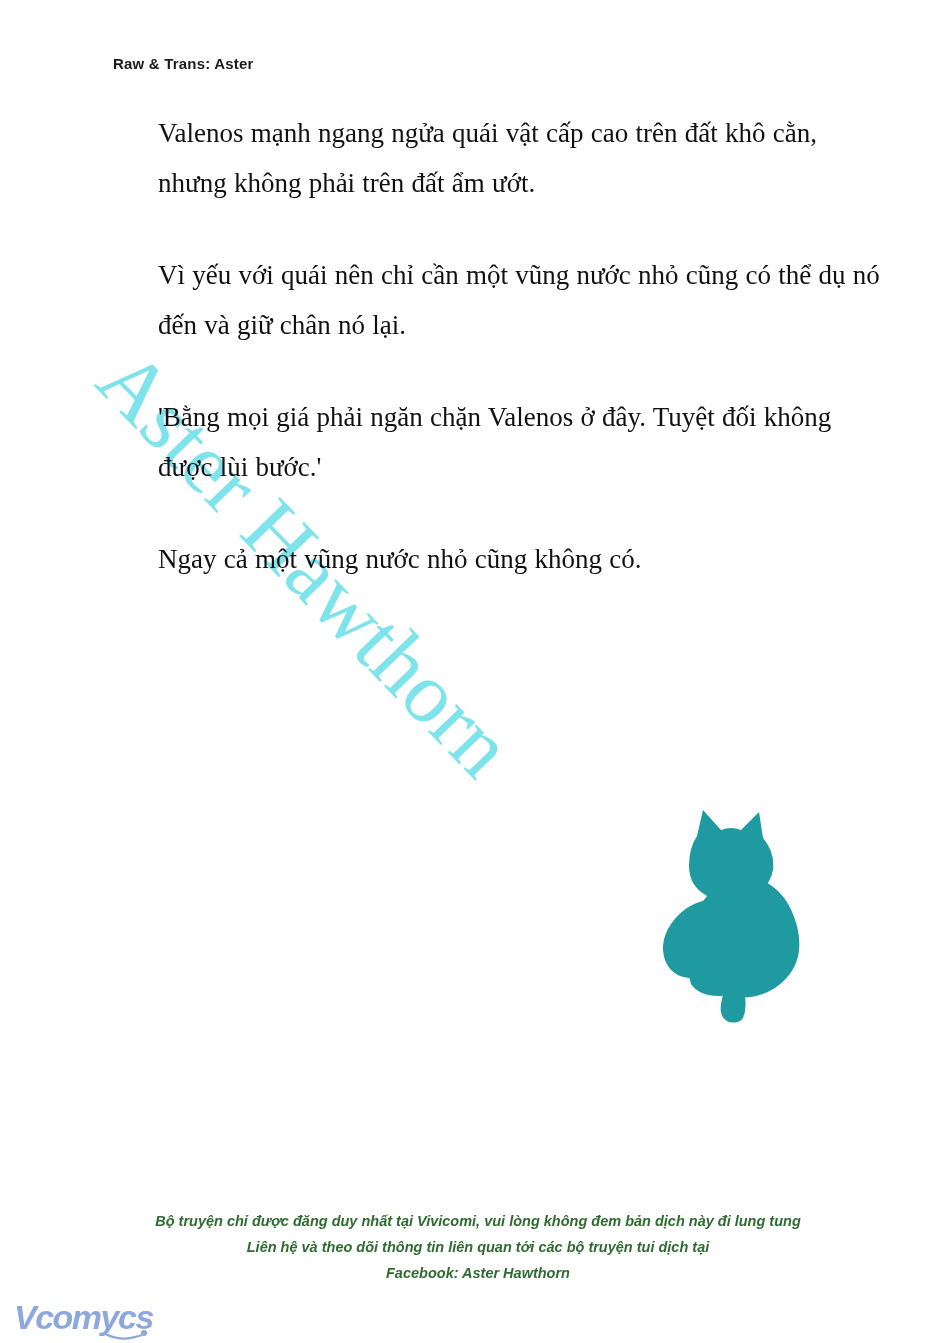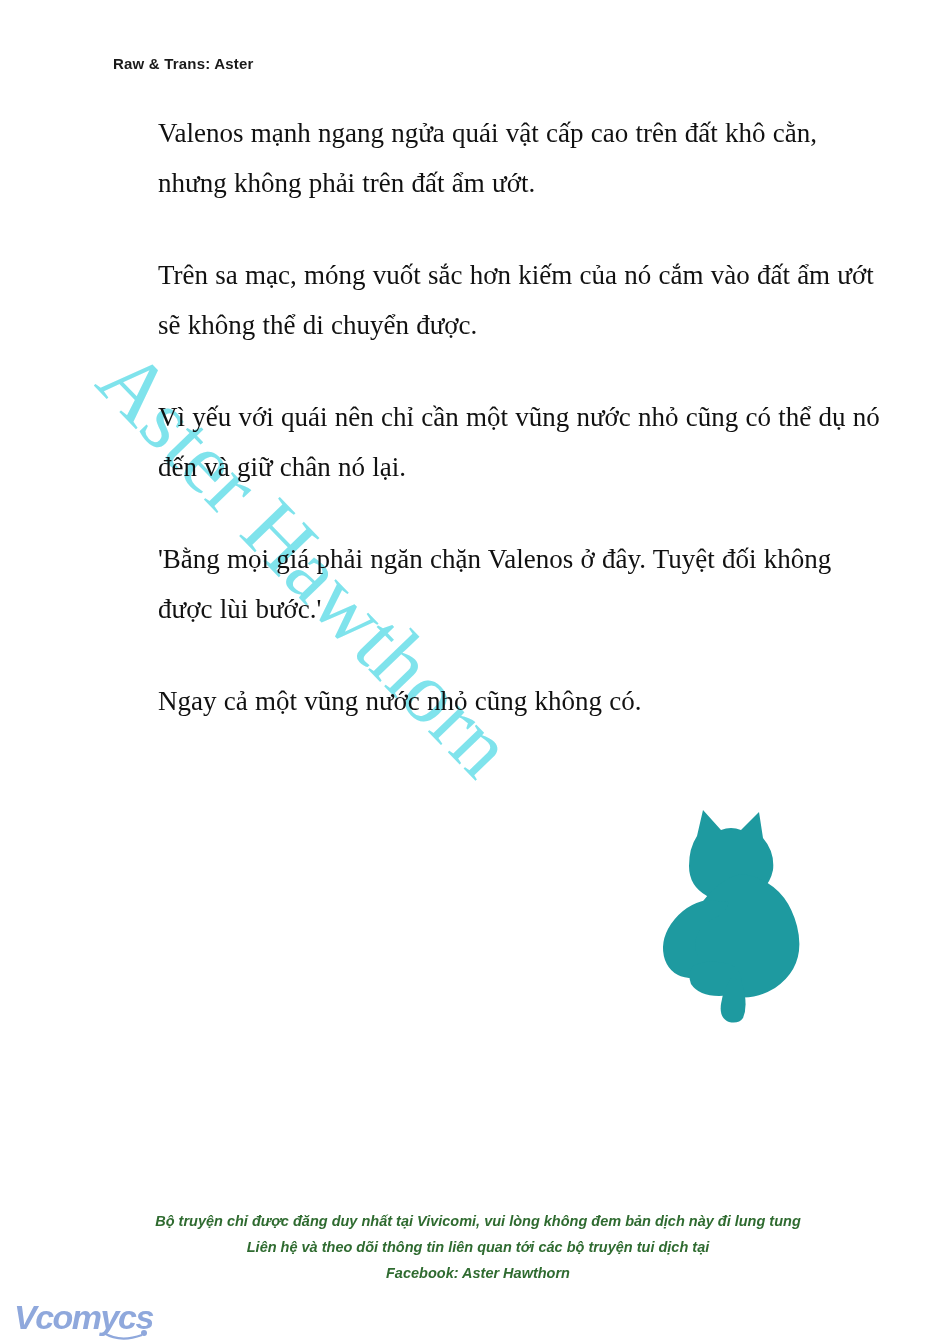--- a/index.html
+++ b/index.html
@@ -135,21 +135,20 @@
                  Q54 188 46 176 Q42 166 48 158 Z"></path>
 
         <path d="M96 172 Q104 196 98 210 Q94 216 84 214 Q74 210 76 196
                  Q78 182 86 170 Z"></path>
       </g>
     </svg>
   </div>
 
   <div id="body-text">
     <p class="para">Valenos mạnh ngang ngửa quái vật cấp cao trên đất khô cằn, nhưng không phải trên đất ẩm ướt.</p>
-    <p class="para">Trên sa mạc, móng vuốt sắc hơn kiếm của nó cắm vào đất ẩm ướt sẽ không thể di chuyển được.</p>
     <p class="para">Vì yếu với quái nên chỉ cần một vũng nước nhỏ cũng có thể dụ nó đến và giữ chân nó lại.</p>
     <p class="para">'Bằng mọi giá phải ngăn chặn Valenos ở đây. Tuyệt đối không được lùi bước.'</p>
     <p class="para">Ngay cả một vũng nước nhỏ cũng không có.</p>
   </div>
 
   <div id="footer-note">
     <div class="fline">Bộ truyện chỉ được đăng duy nhất tại Vivicomi, vui lòng không đem bản dịch này đi lung tung</div>
     <div class="fline">Liên hệ và theo dõi thông tin liên quan tới các bộ truyện tui dịch tại</div>
     <div class="fline">Facebook: Aster Hawthorn</div>
   </div>

